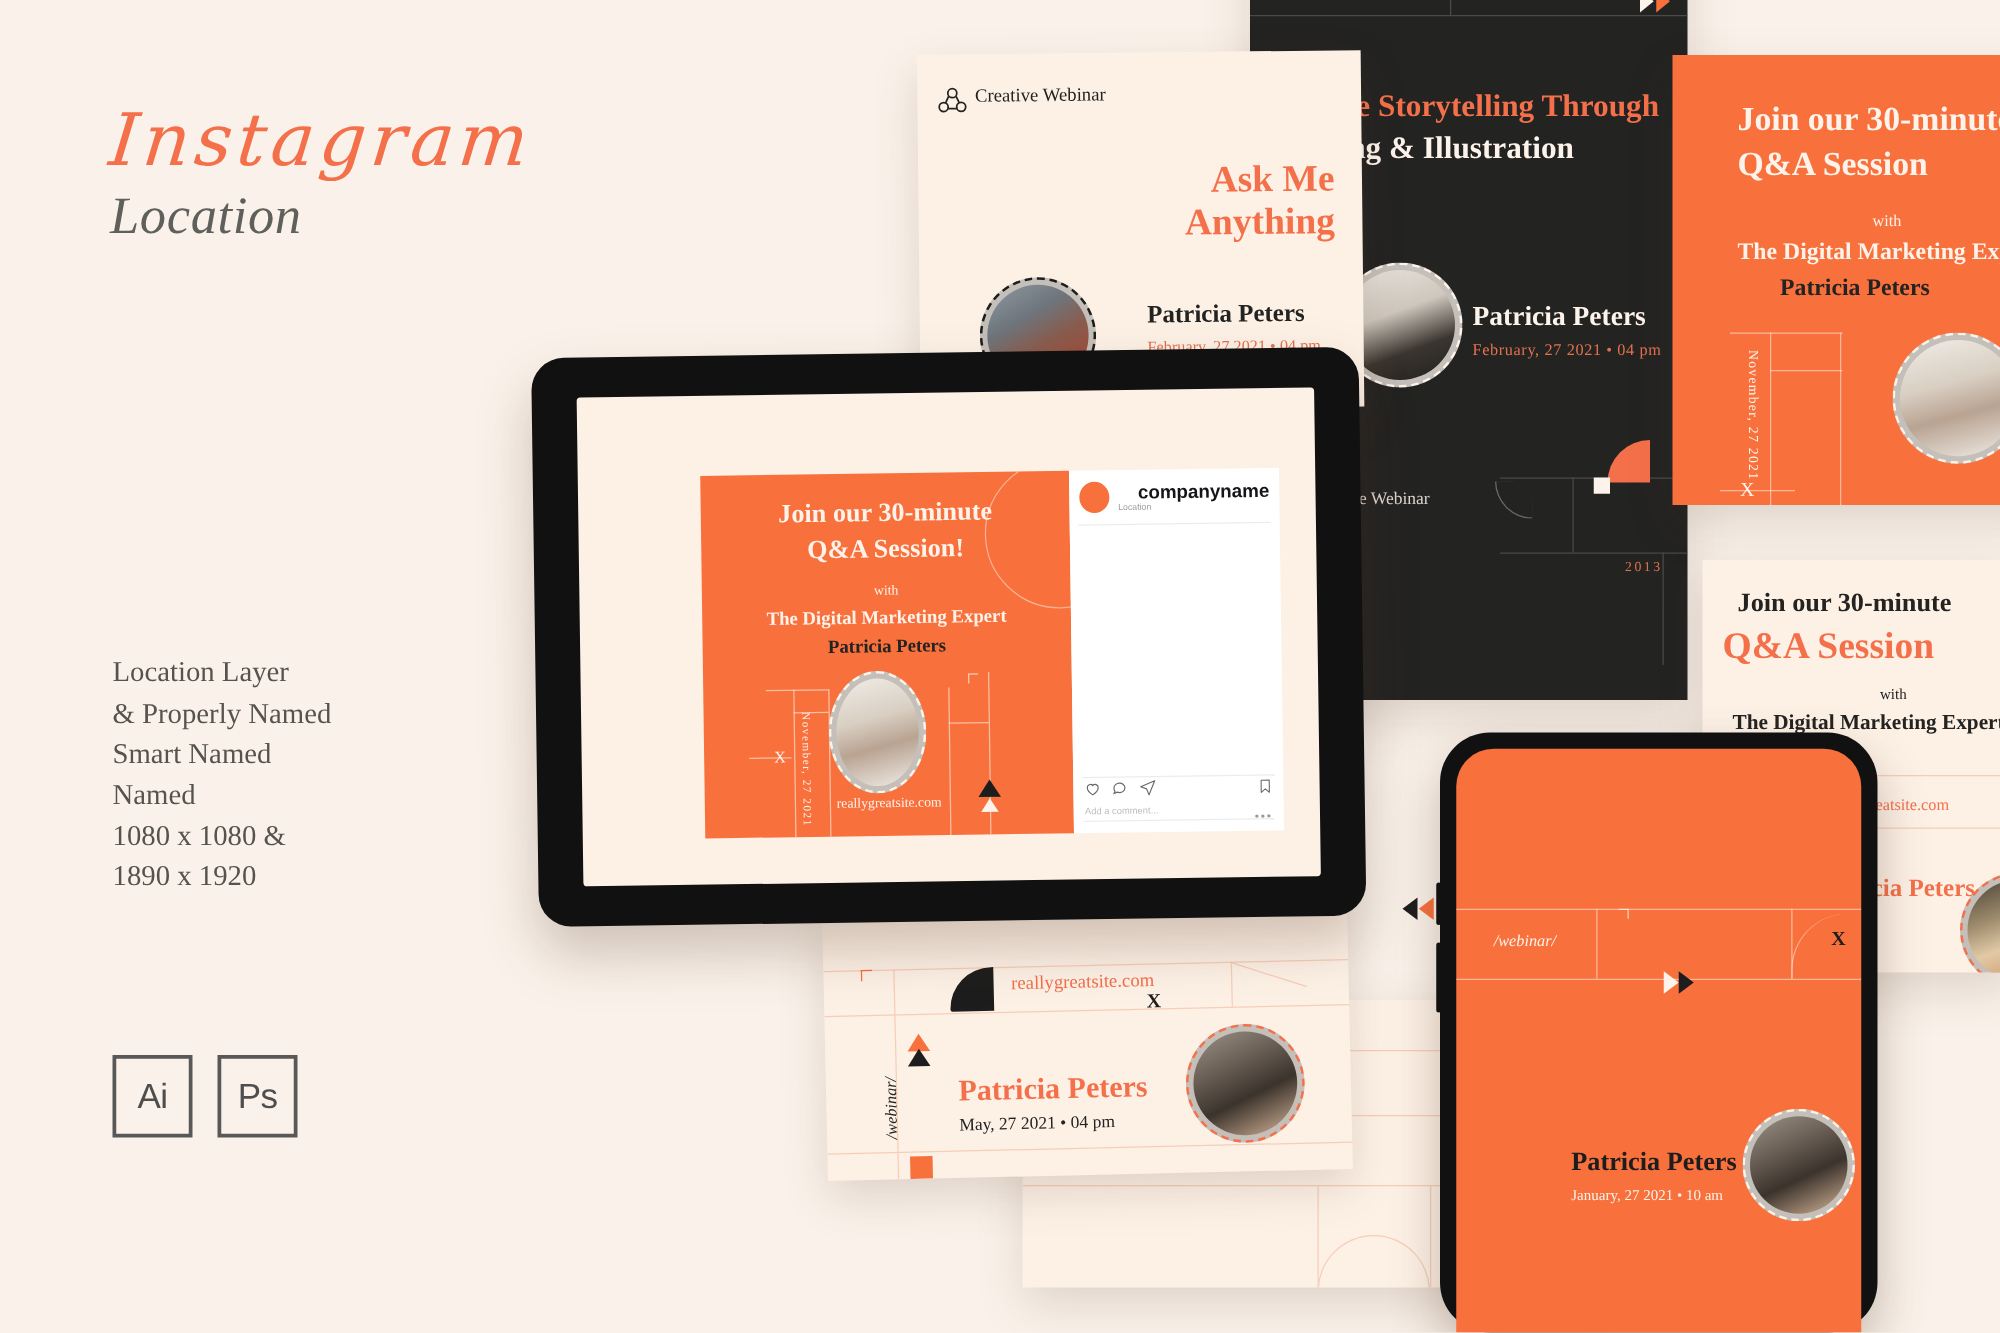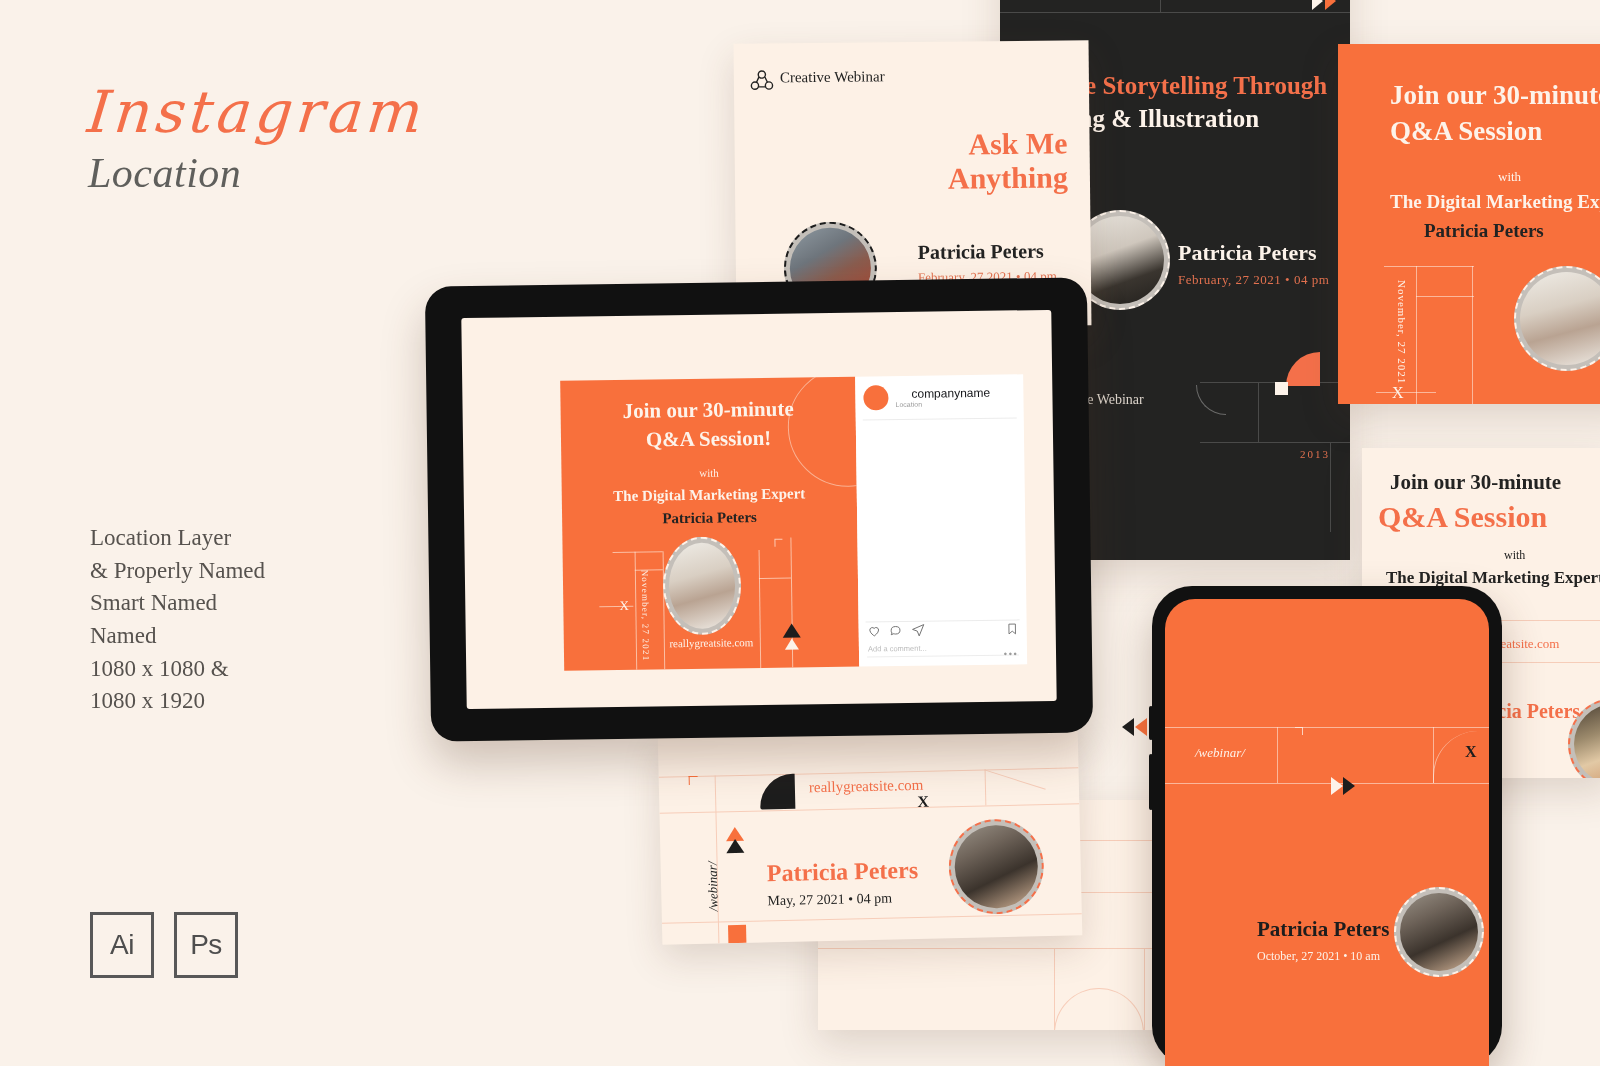--- a/index.html
+++ b/index.html
@@ -47,21 +47,21 @@
     font-size: 23px; line-height: 1.42; color: #56524e;
   }
   .features div { white-space: nowrap; }
 
   .avail {
     position: absolute; left: 90px; top: 800px;
     font-family: "Liberation Sans", sans-serif;
     font-weight: bold; font-size: 19px; color: #f4704a;
     letter-spacing: 6.5px;
   }
-  .badges { position: absolute; left: 90px; top: 912px; display: flex; gap: 20px; }
+  .badges { position: absolute; left: 90px; top: 844px; display: flex; gap: 20px; }
   .badge {
     width: 64px; height: 66px; border: 3px solid #585858;
     display: flex; align-items: center; justify-content: center;
     font-family: "Liberation Sans", sans-serif;
     font-size: 28px; color: #4e4e4e; letter-spacing: -0.5px;
   }
 
   
   .card { position: absolute; overflow: hidden; }
   .shadow-soft { box-shadow: 0 14px 36px rgba(90,60,40,0.17); }
@@ -222,21 +222,21 @@
   .post .avatar { position: absolute; left: 100px; top: 158px; width: 78px; height: 98px; border-radius: 50%;}
   .post .bigcirc {
     position: absolute; right: -52px; top: -10px; width: 120px; height: 120px;
     border: 1px solid rgba(253,243,234,0.5); border-radius: 50%;
   }
   .post .corner { position: absolute; left: 174px; top: 160px; width: 8px; height: 8px;
     border-left: 1px solid rgba(253,243,234,0.7); border-top: 1px solid rgba(253,243,234,0.7);}
   .igpanel { width: 168px; background: #fff; position: relative; }
   .igpanel .hdr { display: flex; align-items: center; gap: 7px; padding: 9px 8px 7px 8px; }
   .igpanel .ava { width: 25px; height: 25px; border-radius: 50%; background: #f8703c; }
-  .igpanel .cn { font-family: "Liberation Sans", sans-serif; font-weight: normal; font-size: 12px; color: #15161a; margin-left: 16px; }
+  .igpanel .cn { font-family: "Liberation Sans", sans-serif; font-weight: bold; font-size: 15px; color: #15161a; margin-left: 16px; }
   .igpanel .loc { font-family: "Liberation Sans", sans-serif; font-size: 7px; color: #9b9b9b; }
   .igpanel .acts { position: absolute; left: 8px; right: 8px; bottom: 28px; display: flex; align-items: center; gap: 7px; }
   .igpanel .bmk { margin-left: auto; }
   .igpanel .cmt { position: absolute; left: 9px; bottom: 13px; font-family: "Liberation Sans", sans-serif; font-size: 7.5px; color: #bdbdbd; }
   .igpanel .dots { position: absolute; right: 9px; bottom: 5px; color: #9b9b9b; font-size: 11px; letter-spacing: 1px;}
   .igpanel .cline { position: absolute; left: 8px; right: 8px; bottom: 9px; height: 1px; background: #ededed; }
   .igpanel .topsep { position: absolute; left: 7px; right: 7px; top: 43px; height: 1px; background: #ececec; }
   .igpanel .actsep { position: absolute; left: 7px; right: 7px; bottom: 44px; height: 1px; background: #ececec; }
 
   
@@ -283,21 +283,21 @@
     <div class="hero-script">Instagram</div>
     <div class="hero-sub">Location</div>
   </div>
 
   <div class="features">
     <div>Location Layer</div>
     <div>&amp; Properly Named</div>
     <div>Smart Named</div>
     <div>Named</div>
     <div>1080 x 1080 &amp;</div>
-    <div>1080 x 1920</div>
+    <div>1890 x 1920</div>
   </div>
 
   <div class="badges">
     <div class="badge">Ai</div>
     <div class="badge">Ps</div>
   </div>
 
   <div class="card shadow-soft" id="dark-card">
     <div class="line" style="left:0;top:82px;width:350px;height:1px;"></div>
     <div class="line" style="left:160px;top:0;width:1px;height:82px;"></div>
@@ -503,20 +503,20 @@
       <div class="gl" style="left:268px;top:128px;width:1px;height:56px;"></div>
       <div class="arc"></div>
       <div class="corner"></div>
       <div class="wb">/webinar/</div>
       <div class="xm">X</div>
       <div class="play">
         <span class="tri-r" style="border-left:12px solid #fdf3ea;"></span>
         <span class="tri-r" style="border-left:12px solid #1d1d1d;"></span>
       </div>
       <div class="nm">Patricia Peters</div>
-      <div class="dt">October, 27 2021   •   10 am</div>
+      <div class="dt">January, 27 2021   •   10 am</div>
       <div class="avatar dash-white">
         <div class="av-inner ph5"></div>
       </div>
     </div>
   </div>
 
 </div>
 
 </body></html>

